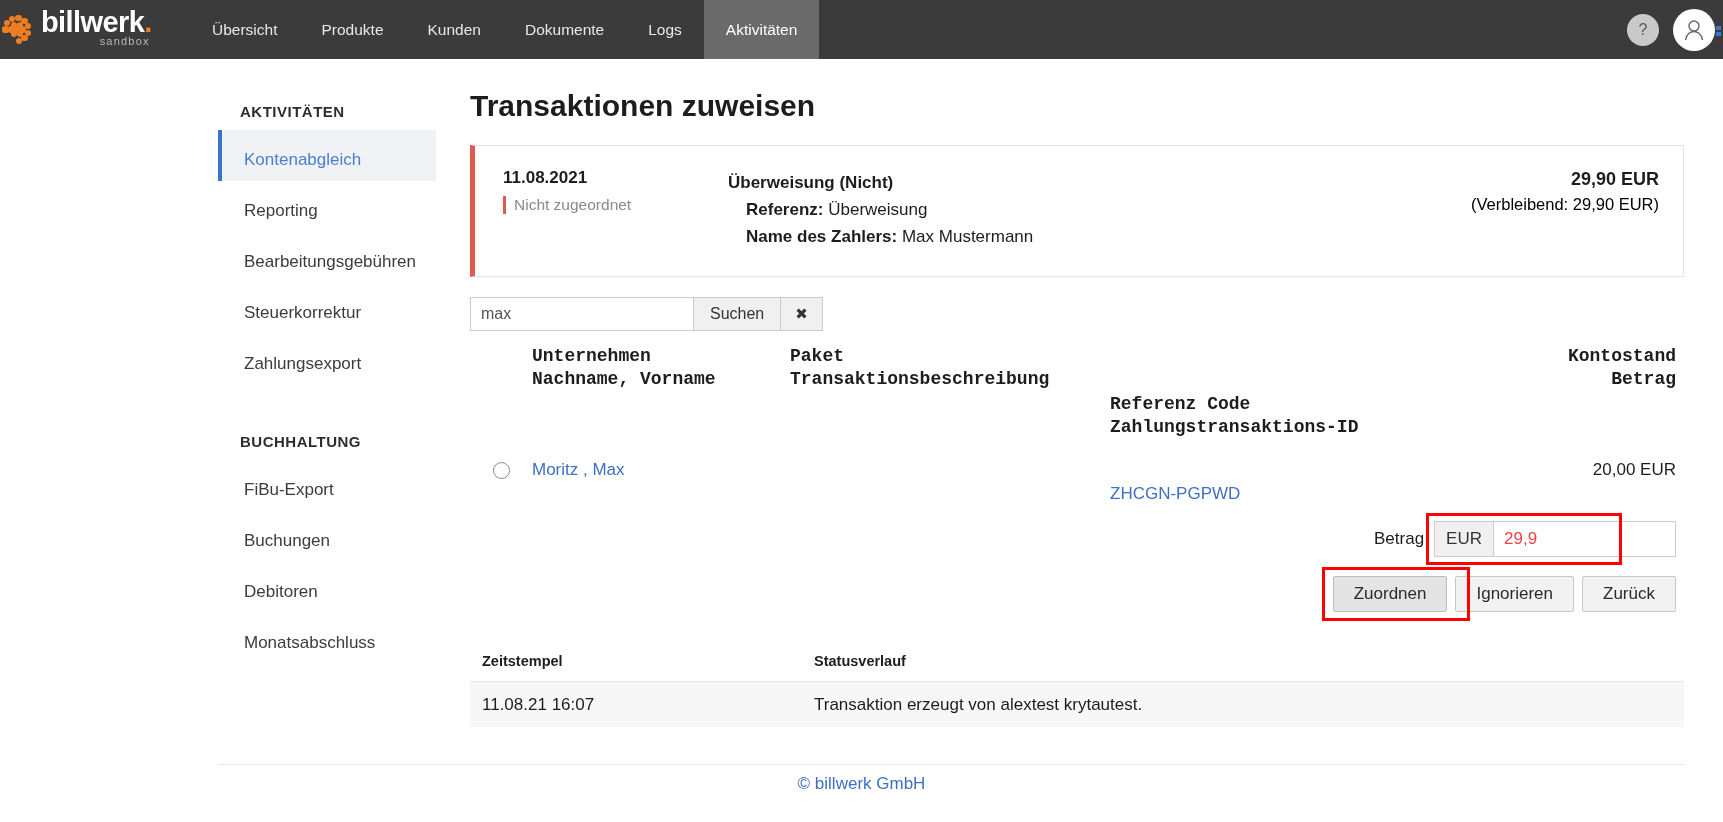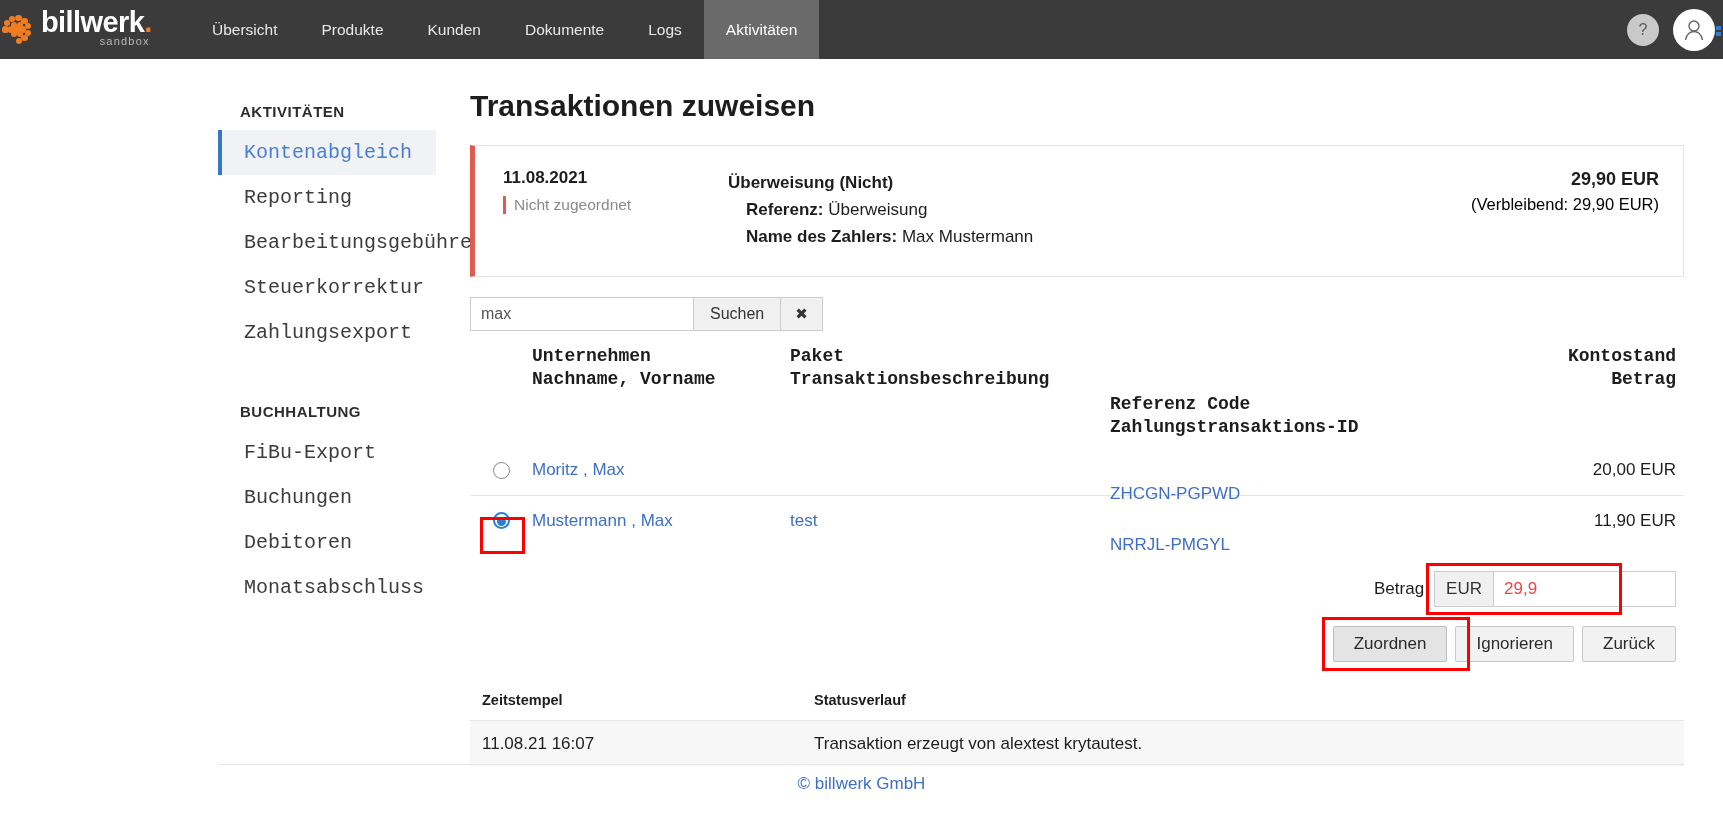--- a/index.html
+++ b/index.html
@@ -63,22 +63,22 @@
   
   #page { position: absolute; left: 0; top: 59px; width: 1723px; height: 763px; }
 
   #sidebar { position: absolute; left: 218px; top: 0; width: 218px; }
   .side-head {
     font-size: 15px; font-weight: 700; color: #2d2d2d; letter-spacing: 0.5px;
     padding: 44px 0 10px 22px;
   }
   .side-head.second { padding-top: 48px; }
   .side-item {
-    display: block; font-size: 20px; color: #3c3c3c; padding: 11px 0 11px 22px;
-    cursor: pointer; border-left: 4px solid transparent; text-decoration: none; font-family: Liberation Mono, monospace;
+    display: block; font-size: 17px; color: #3c3c3c; padding: 20px 0 11px 22px;
+    cursor: pointer; border-left: 4px solid transparent; text-decoration: none;
   }
   .side-item.active {
     background: #f0f2f5; border-left-color: #3776c8; color: #4a7fd0;
   }
 
   
   #main { position: absolute; left: 470px; top: 0; width: 1214px; }
   #page-title {
     font-size: 30px; font-weight: 700; color: #1d1d1d; padding: 30px 0 22px 0;
   }
@@ -181,21 +181,21 @@
   }
   .abtn {
     height: 36px; border: 1px solid #c8c8c8; background: #f2f2f2;
     padding: 0 20px; font-size: 17px; color: #2b2b2b; font-family: inherit;
     cursor: pointer; border-radius: 2px;
   }
   .abtn.pressed { background: #e4e4e4; border-color: #bdbdbd; }
   #anno-zuordnen { right: 214px; top: -9px; width: 148px; height: 54px; }
 
   
-  #hist { margin-top: 30px; width: 100%; }
+  #hist { margin-top: 41px; width: 100%; }
   .hist-head { display: flex; padding: 0 0 12px 12px; }
   .hist-row {
     display: flex; background: #f7f7f7; border-top: 1px solid #e6e6e6;
     height: 46px; align-items: center; padding-left: 12px;
   }
   .h-ts { width: 332px; }
   .hh { font-size: 14.5px; font-weight: 700; color: #1d1d1d; }
   .hv { font-size: 17px; color: #1d1d1d; }
 
   
@@ -325,30 +325,20 @@
       <div class="res-row first">
         <div class="c-sel">
           <span class="radio"></span>
         </div>
         <div class="c-name"><span class="cell-link">Moritz , Max</span></div>
         <div class="c-pkg"><span class="cell-link"></span></div>
         <div class="c-ref"><span class="cell-link">ZHCGN-PGPWD</span></div>
         <div class="c-amt"><span class="cell-txt">20,00 EUR</span></div>
       </div>
 
-      <div class="res-row">
-        <div class="c-sel">
-          <span class="radio checked"></span>
-          <div class="anno" id="anno-radio"></div>
-        </div>
-        <div class="c-name"><span class="cell-link">Mustermann , Max</span></div>
-        <div class="c-pkg"><span class="cell-link">test</span></div>
-        <div class="c-ref"><span class="cell-link">NRRJL-PMGYL</span></div>
-        <div class="c-amt"><span class="cell-txt">11,90 EUR</span></div>
-      </div>
     </div>
 
     <div id="betrag-row">
       <div id="betrag-label">Betrag</div>
       <div id="betrag-group">
         <div id="cur-addon">EUR</div>
         <input id="betrag-input" value="29,9" style="">
         <div class="anno" id="anno-betrag"></div>
       </div>
     </div>

